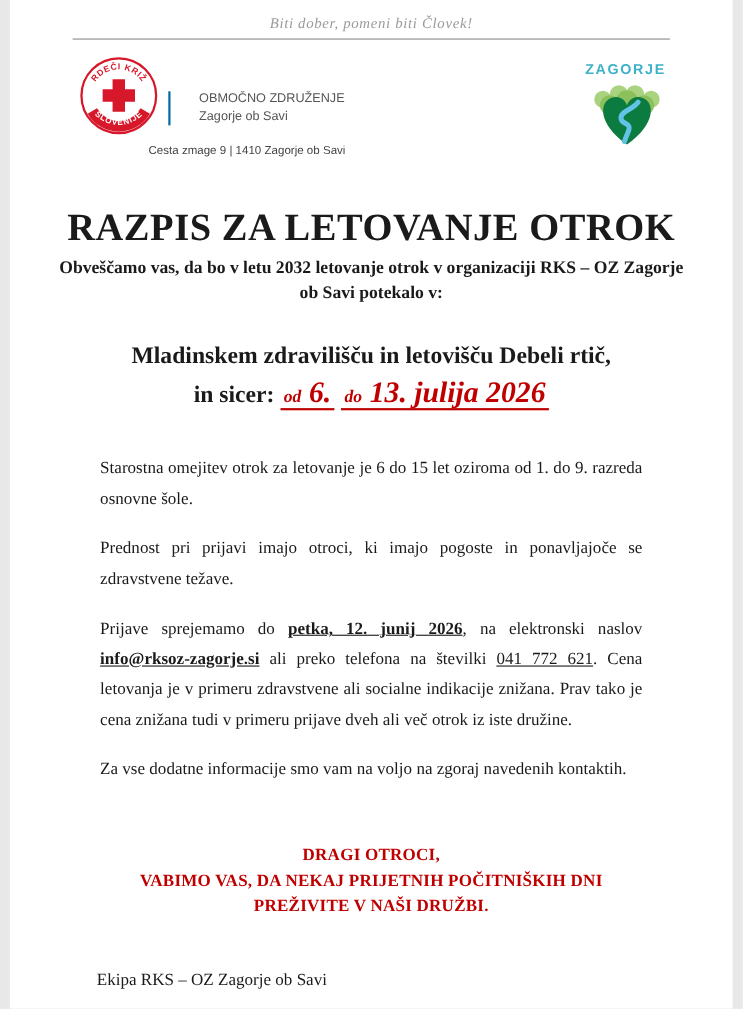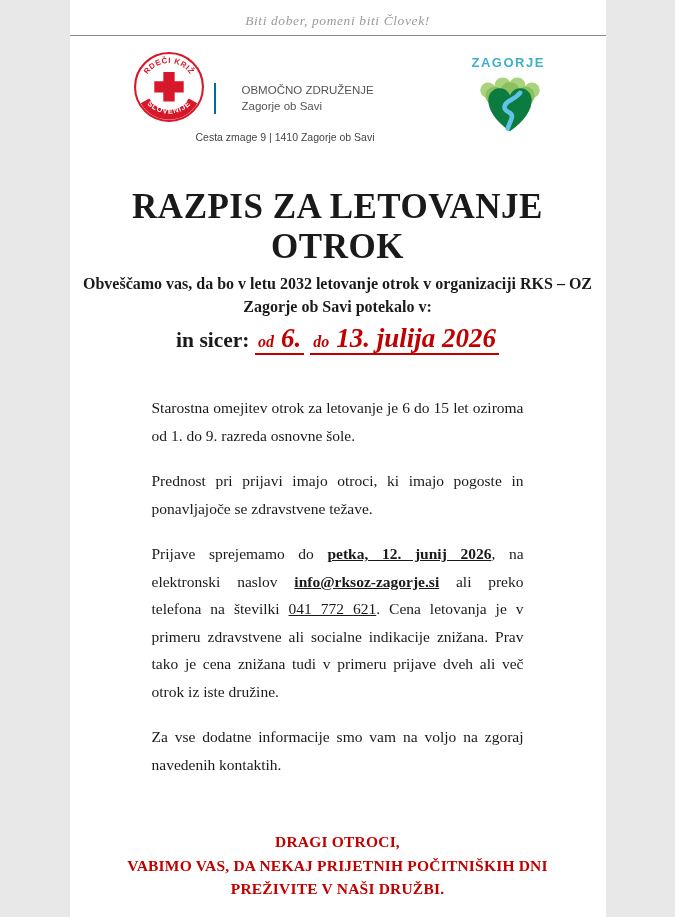--- a/index.html
+++ b/index.html
@@ -1,19 +1,19 @@
 <!DOCTYPE html>
 <html><head>
 <meta charset="utf-8">
 <style>
   * { margin:0; padding:0; box-sizing:border-box; }
   html,body { background:#e8e8e8; }
   .page {
     position:relative;
-    width:536px; height:917px;
+    width:657px; height:917px;
     margin:0 auto;
     background:#ffffff;
     font-family:"Liberation Serif", serif;
     color:#1a1a1a;
     overflow:hidden;
   }
   
   .motto {
     padding-top:13px;
     text-align:center;
@@ -166,20 +166,21 @@
         <circle cx="56" cy="27" r="10" fill="#8cc05c"></circle>
         <path d="M 39 66 C 10 46, 10 22, 26 19 C 34 17.5, 38 24, 39 27 C 40 24, 44 17.5, 52 19 C 68 22, 68 46, 39 66 Z" fill="#0b7b40"></path>
         <path d="M 50 24 C 44 32, 34 32, 33 39 C 32 46, 43 44, 41 51 C 39.5 56, 37.5 59, 36.5 63" stroke="#63c3e6" stroke-width="5" fill="none" stroke-linecap="round"></path>
       </svg>
     </div>
   </div>
 
   <div class="title">RAZPIS ZA LETOVANJE OTROK</div>
   <div class="subtitle">Obveščamo vas, da bo v letu 2032 letovanje otrok v organizaciji RKS – OZ Zagorje ob Savi potekalo v:</div>
 
+  <div class="location">Mladinskem zdravilišču in letovišču Debeli rtič,</div>
   <div class="dateline">
     <span>in sicer: </span><span class="u-red"><span class="sm">od</span><span class="lg">6.</span></span><span class="u-red"><span class="sm">do</span><span class="lg">13. julija 2026</span></span>
   </div>
 
   <div class="bodytext">
     <p>Starostna omejitev otrok za letovanje je 6 do 15 let oziroma od 1. do 9. razreda osnovne šole.</p>
     <p>Prednost pri prijavi imajo otroci, ki imajo pogoste in ponavljajoče se zdravstvene težave.</p>
     <p><span>Prijave sprejemamo do </span><span class="bu">petka, 12. junij 2026</span><span>, na elektronski naslov </span><span class="bu">info@rksoz-zagorje.si</span><span> ali preko telefona na številki </span><span class="un">041 772 621</span><span>.  Cena letovanja je v primeru zdravstvene ali socialne indikacije znižana. Prav tako je cena znižana tudi v primeru prijave dveh ali več otrok iz iste družine.</span></p>
     <p>Za vse dodatne informacije smo vam na voljo na zgoraj navedenih kontaktih.</p>
   </div>

